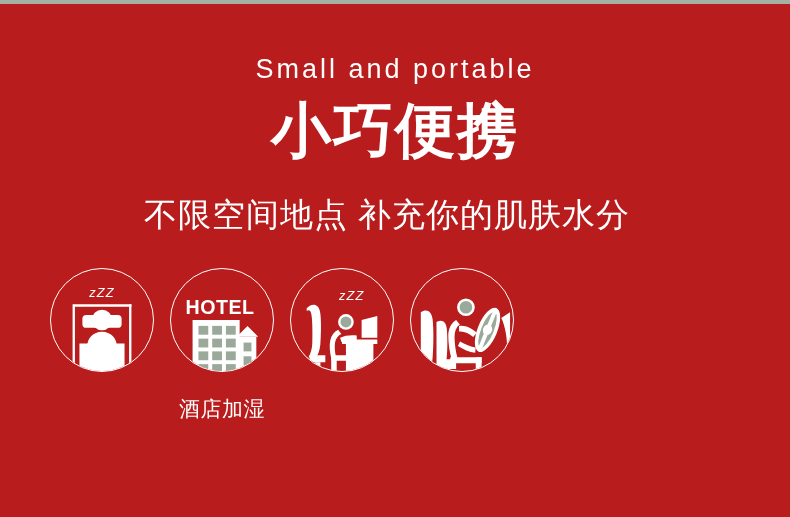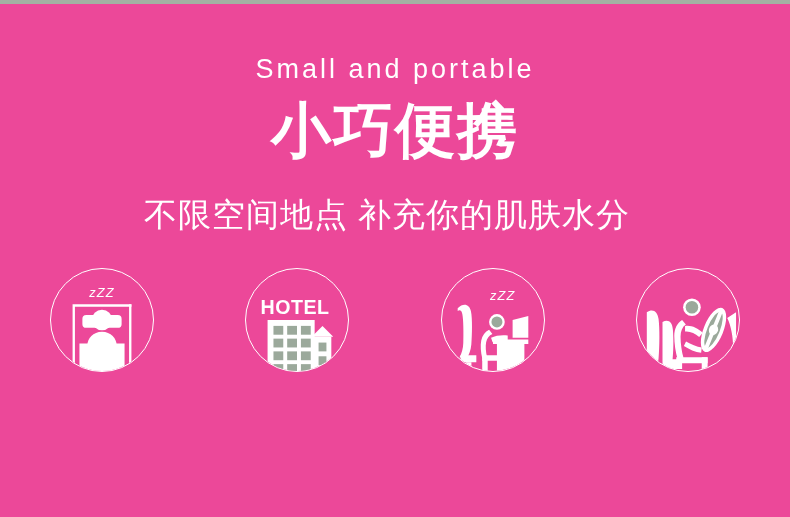--- a/index.html
+++ b/index.html
@@ -9,21 +9,21 @@
   body {
     width: 790px;
     height: 517px;
     overflow: hidden;
     font-family: "Liberation Sans", "DejaVu Sans", sans-serif;
   }
   #poster {
     position: relative;
     width: 790px;
     height: 517px;
-    background: #ec4899;
+    background: #b91c1c;
     overflow: hidden;
   }
   
   #top-sheen {
     position: absolute;
     top: 0; left: 0;
     width: 790px;
     height: 4px;
     background: #a3b0a3;
   }
@@ -69,21 +69,21 @@
     white-space: nowrap;
   }
 
   
   .features {
     position: absolute;
     top: 268px;
     left: 0;
     width: 790px;
     display: flex;
-    justify-content: space-between;
+    justify-content: flex-start;
     padding: 0 42px;
     box-sizing: border-box;
   }
   .feature {
     width: 120px;
     display: flex;
     flex-direction: column;
     align-items: center;
   }
   .feature-icon {
@@ -176,20 +176,21 @@
             <rect x="28" y="84" width="10" height="9" fill="#9ba99b"></rect>
             <rect x="42" y="84" width="10" height="9" fill="#9ba99b"></rect>
             <rect x="56" y="84" width="10" height="9" fill="#9ba99b"></rect>
 
             <rect x="28" y="97" width="10" height="8" fill="#9ba99b"></rect>
             <rect x="42" y="97" width="10" height="8" fill="#9ba99b"></rect>
             <rect x="56" y="97" width="10" height="8" fill="#9ba99b"></rect>
           </g>
         </svg>
       </div>
+      <div class="feature-label">酒店加湿</div>
     </div>
 
     <div class="feature">
       <div class="feature-icon">
         <svg viewBox="0 0 104 104" xmlns="http://www.w3.org/2000/svg">
           <g fill="#ffffff">
 
             <path d="M16 40 c6 -6 12 -4 13.5 3 c1.6 7.4 1.2 24 0.4 34 c-0.5 6 -2.5 11 -5 15 l-7 -2
                      c2.4 -4.4 3.6 -9 3.8 -14.6 c0.3 -9.6 0.2 -24 -1 -29.6 c-0.8 -3.6 -2.6 -4.4 -4.7 -3 z"></path>
 

